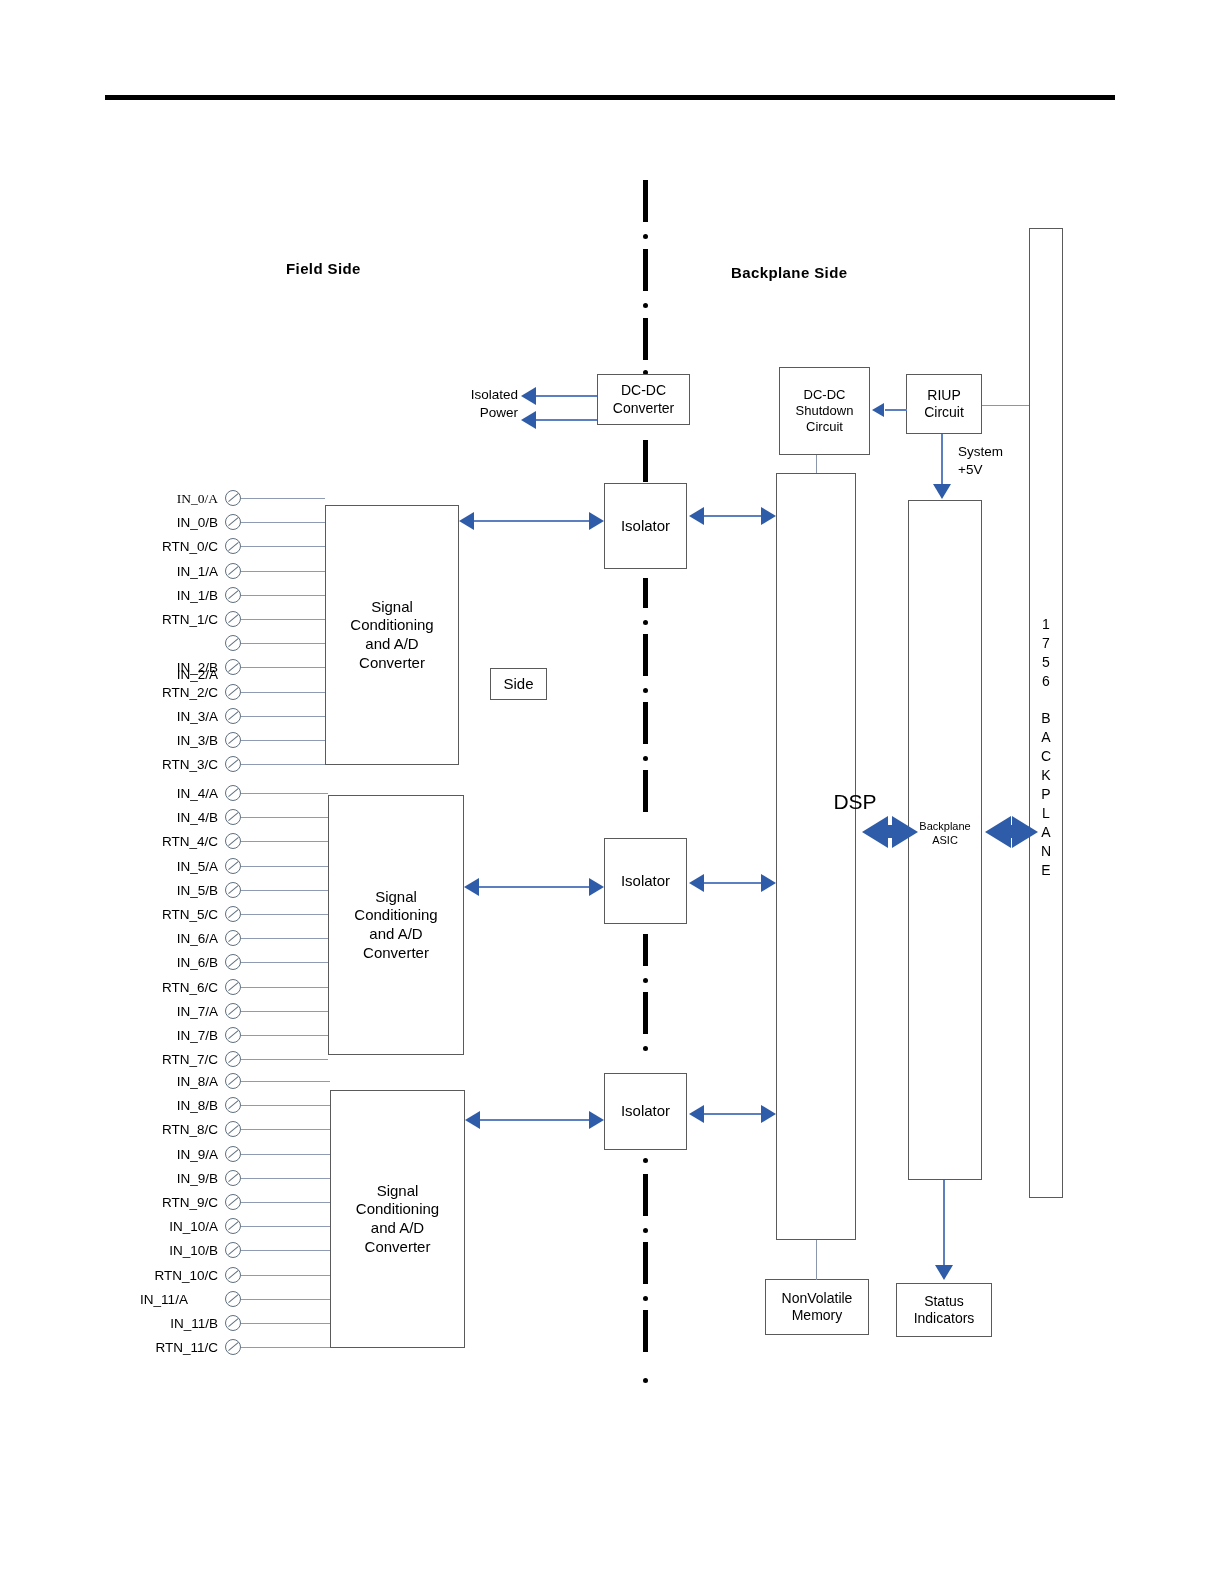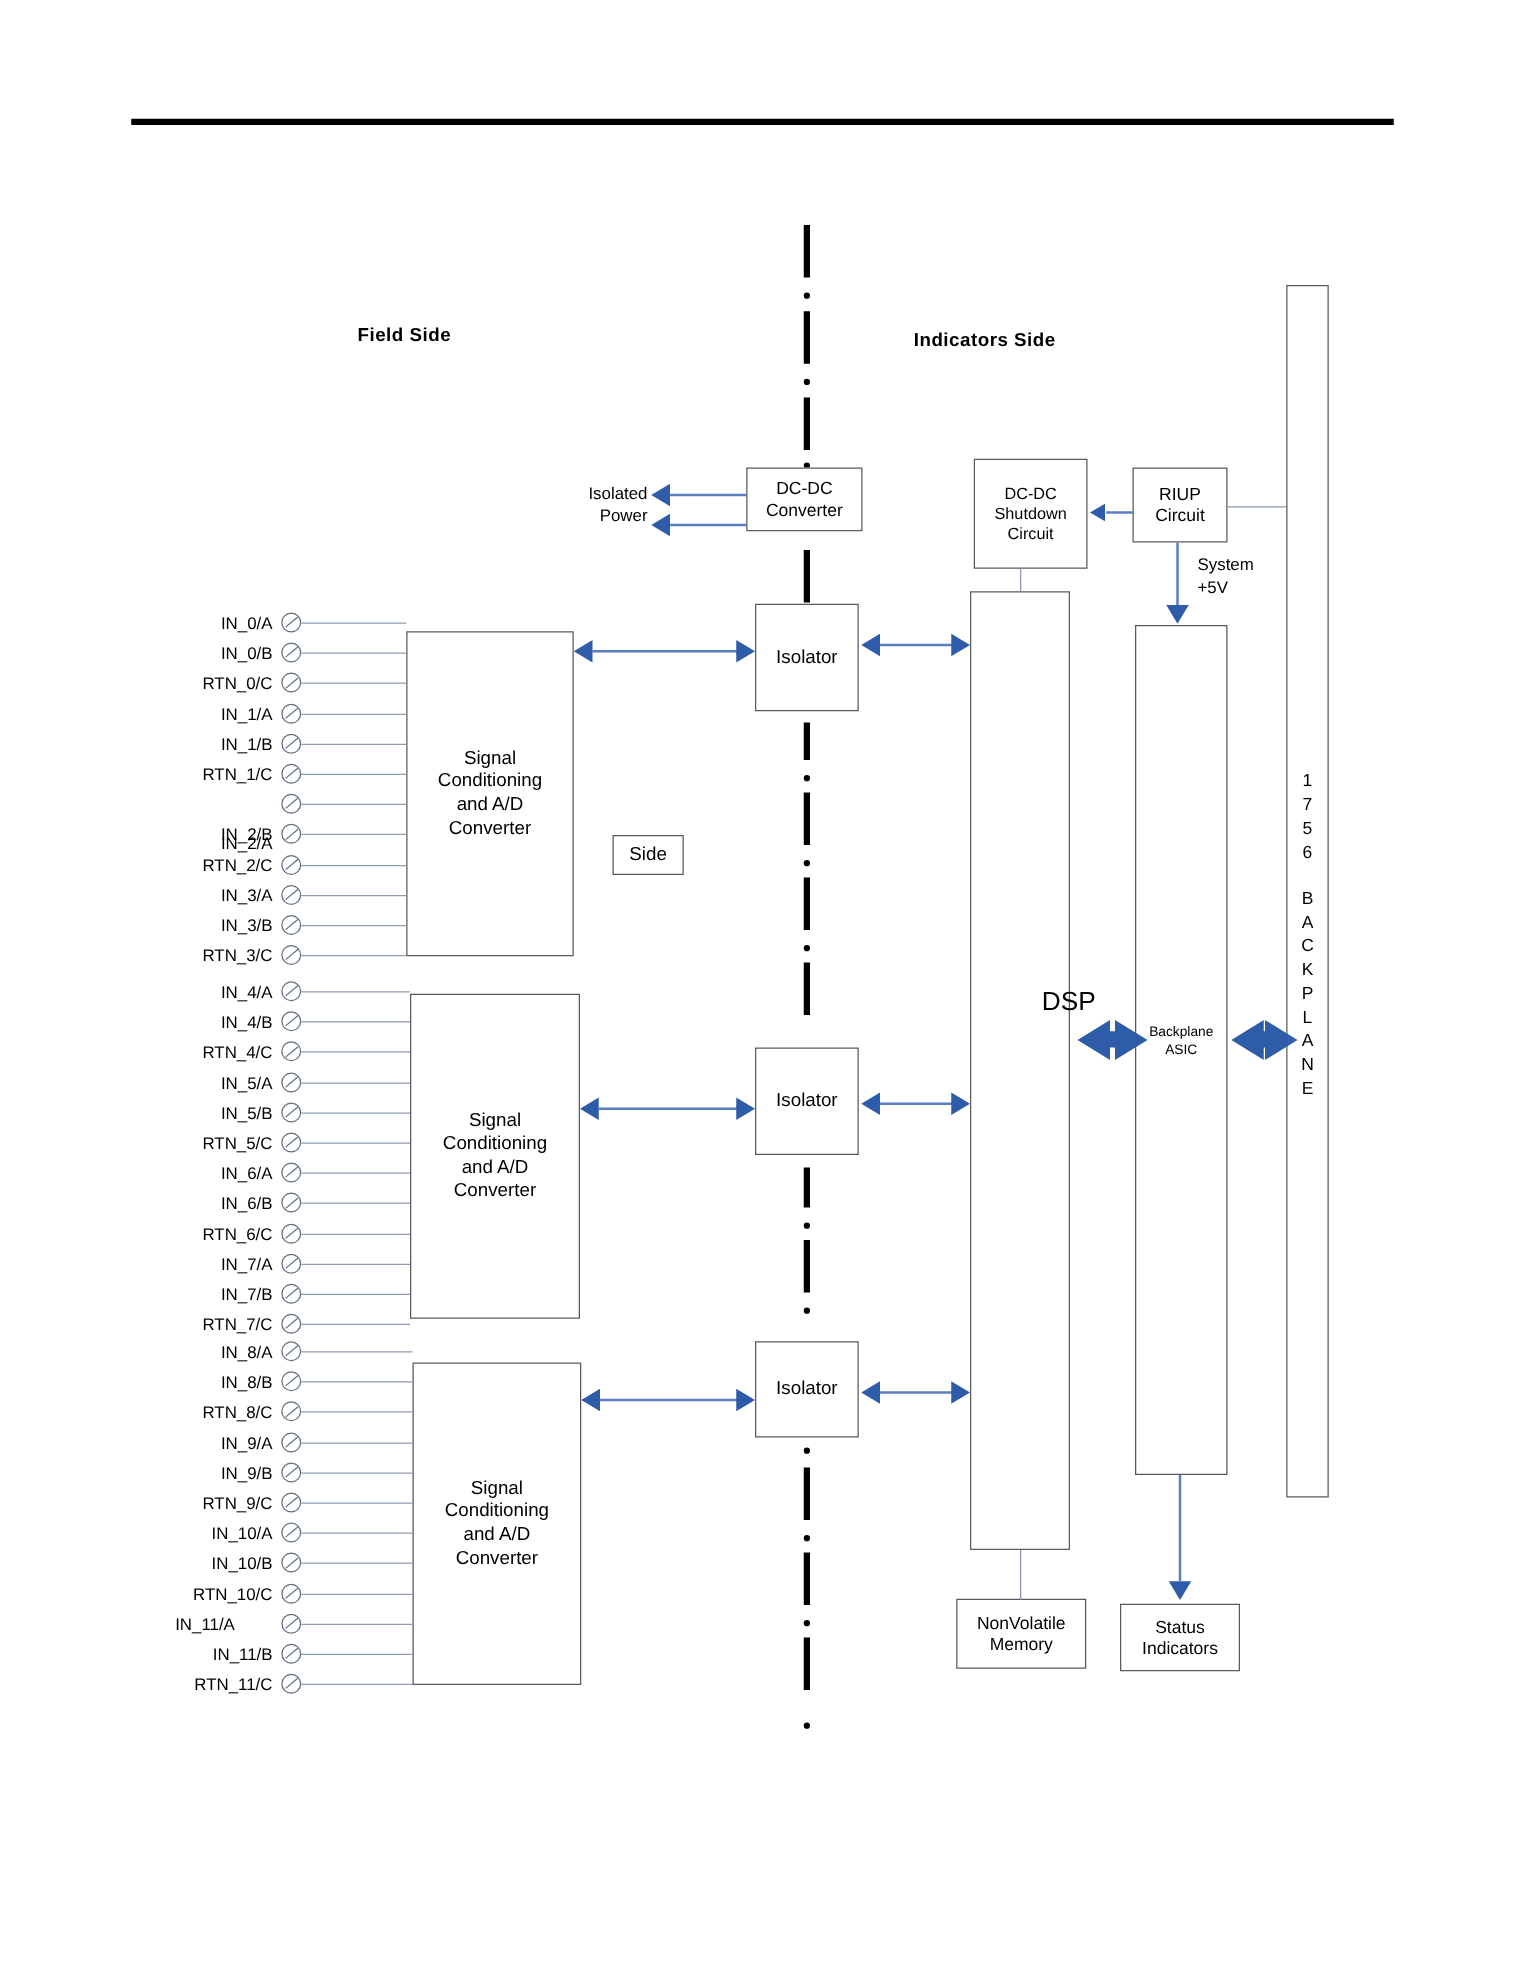--- a/index.html
+++ b/index.html
@@ -136,21 +136,21 @@
   #system5v-label{left:958px;top:443px;width:70px;text-align:left;}
 </style>
 </head>
 <body>
 
 <div class="canvas">
 
   <div class="header-rule"></div>
 
   <div class="side-title" id="field-side-title">Field Side</div>
-  <div class="side-title" id="backplane-side-title">Indicators  Side</div>
+  <div class="side-title" id="backplane-side-title">Backplane  Side</div>
 
   <div id="isolation-boundary">
     <div class="iso-seg" style="top:180px;height:42px;"></div>
     <div class="iso-dot" style="top:234px;"></div>
     <div class="iso-seg" style="top:249px;height:42px;"></div>
     <div class="iso-dot" style="top:303px;"></div>
     <div class="iso-seg" style="top:318px;height:42px;"></div>
     <div class="iso-dot" style="top:370px;"></div>
 
     <div class="iso-seg" style="top:440px;height:42px;"></div>
@@ -292,21 +292,21 @@
 
   <div class="ar-head fat-left" style="left:862px;top:816px;"></div>
   <div class="fat-bar" style="left:884px;top:825px;width:20px;"></div>
   <div class="ar-head fat-right" style="left:892px;top:816px;"></div>
 
   <div class="ar-head fat-left" style="left:985px;top:816px;"></div>
   <div class="fat-bar" style="left:1006px;top:825px;width:18px;"></div>
   <div class="ar-head fat-right" style="left:1012px;top:816px;"></div>
 
   <div id="terminals">
-      <div class="term-label" style="left: 110px; top: 491px;">IN_0/A</div>
+      <div class="term-label" style="left: 110px; top: 491px; font-family: Liberation Serif, serif;">IN_0/A</div>
       <div class="term-circle" style="left: 225px; top: 490px;"></div>
       <div class="term-wire" style="left: 241px; top: 498px; width: 84px;"></div>
       <div class="term-label" style="left: 110px; top: 515.2px;">IN_0/B</div>
       <div class="term-circle" style="left: 225px; top: 514.2px;"></div>
       <div class="term-wire" style="left: 241px; top: 522.2px; width: 84px;"></div>
       <div class="term-label" style="left: 110px; top: 539.4px;">RTN_0/C</div>
       <div class="term-circle" style="left: 225px; top: 538.4px;"></div>
       <div class="term-wire" style="left: 241px; top: 546.4px; width: 84px;"></div>
       <div class="term-label" style="left: 110px; top: 563.6px;">IN_1/A</div>
       <div class="term-circle" style="left: 225px; top: 562.6px;"></div>

